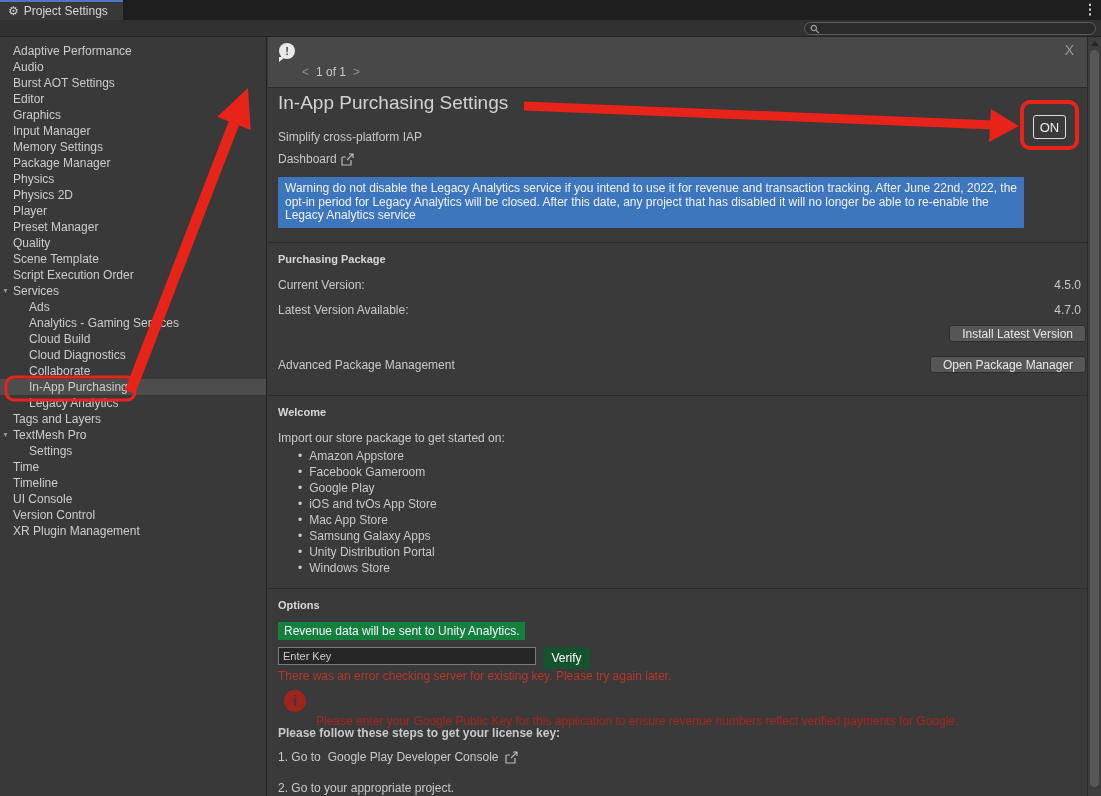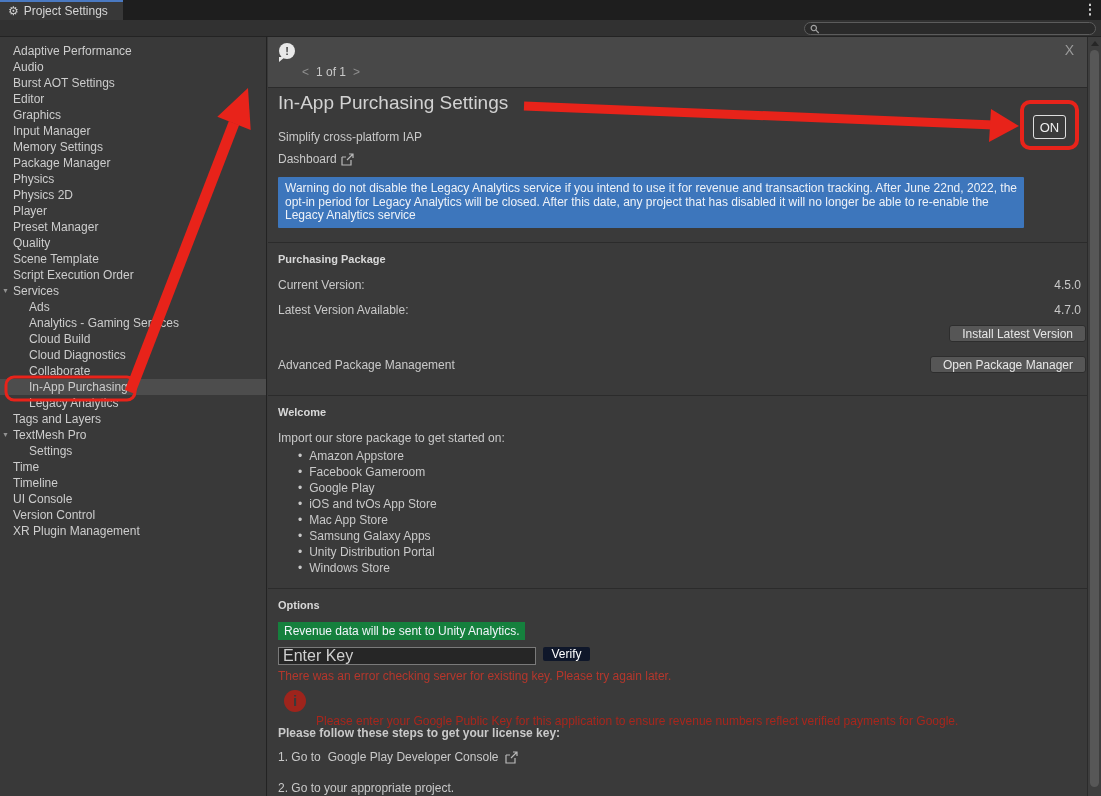--- a/index.html
+++ b/index.html
@@ -62,23 +62,23 @@
          justify-content:center; padding:0 12px; }
   .advlabel { position:absolute; left:10px; top:321px; }
 
   .stores { position:absolute; left:30px; top:411px; list-style:none; }
   .stores li { line-height:16px; font-size:12px; color:#c9c9c9; }
   .stores li::before { content:"•"; margin-right:7px; }
 
   .chip { position:absolute; left:10px; top:585px; color:#f0f4fa; padding:2px 6px; }
   .keyrow { position:absolute; left:10px; top:610px; display:flex; gap:7px; }
   .keyinput { width:258px; height:18px; background:#262626; border:1px solid #7a7a7a;
-              color:#cfcfcf; font-size:16px; padding:0 4px; }
+              color:#cfcfcf; font-size:11px; padding:0 4px; }
   .keyinput::placeholder { color:#cfcfcf; opacity:1; }
-  .verify { width:47px; height:14px; background:#0f172a; border:none; border-radius:2px;
+  .verify { width:47px; height:22px; background:#14532d; border:none; border-radius:2px;
             color:#fff; font-size:12px; }
   .error { position:absolute; left:10px; top:632px; color:#b5372c; }
   .infocircle { position:absolute; left:16px; top:653px; width:22px; height:22px; border-radius:50%;
                 background:#9e241c; color:#3a3a3a; font-weight:bold; font-size:15px;
                 text-align:center; line-height:22px; }
   .gkey { position:absolute; left:48px; top:657px; color:#a8261c;margin-top:20px; }
   .steps { position:absolute; left:10px; top:689px;font-weight:bold; }
   .step1 { position:absolute; left:10px; top:713px; display:flex; align-items:center; gap:7px; }
   .step2 { position:absolute; left:10px; top:744px; }
 

